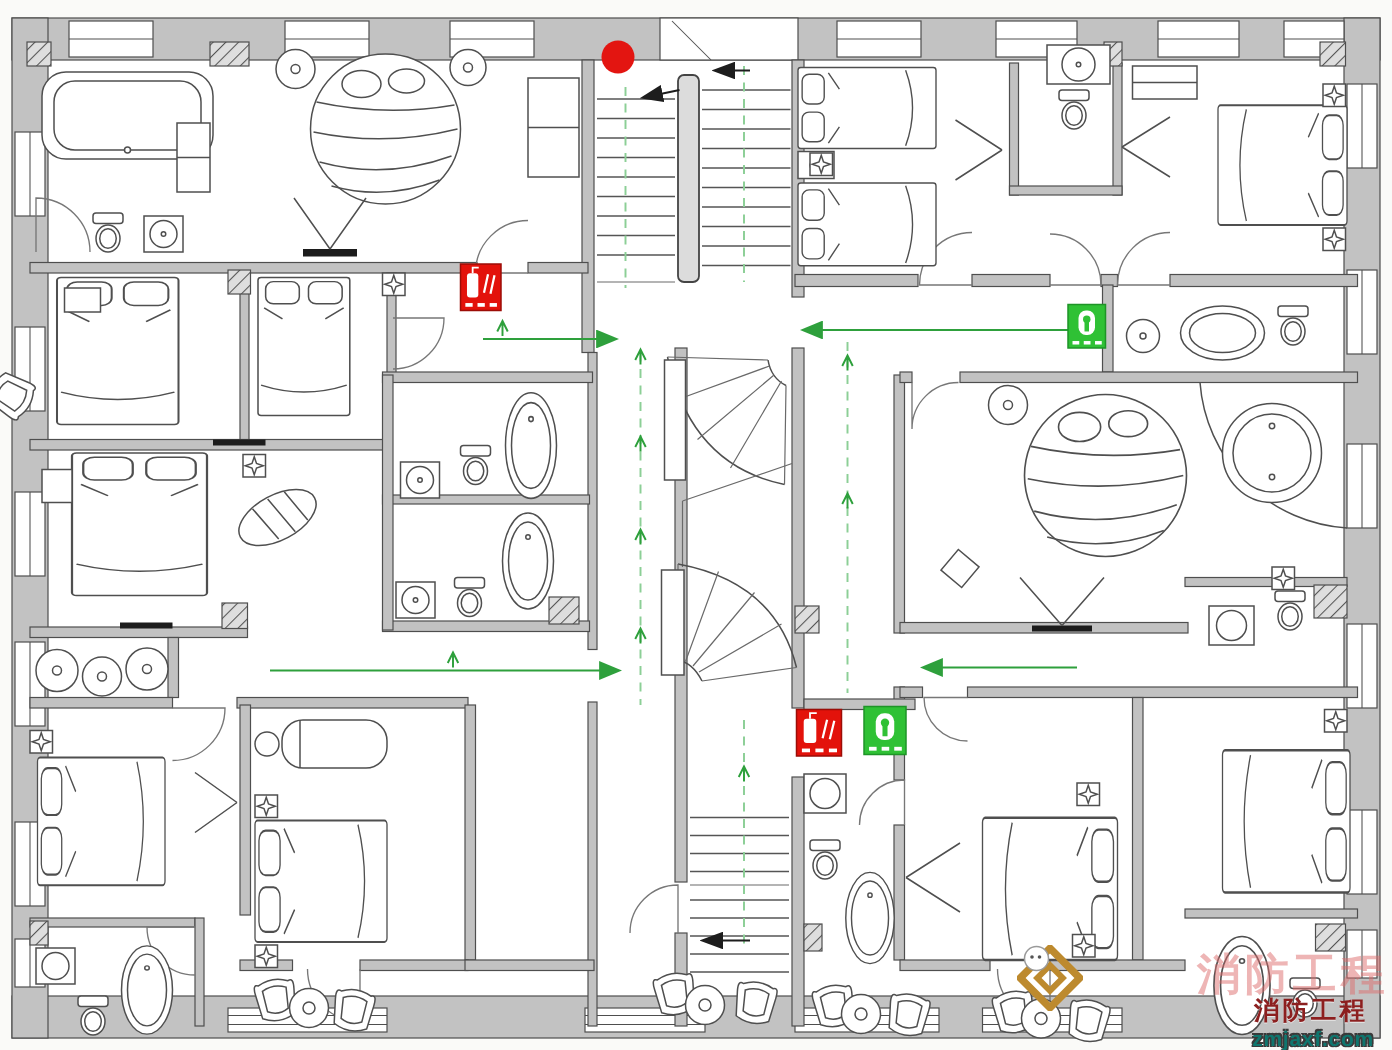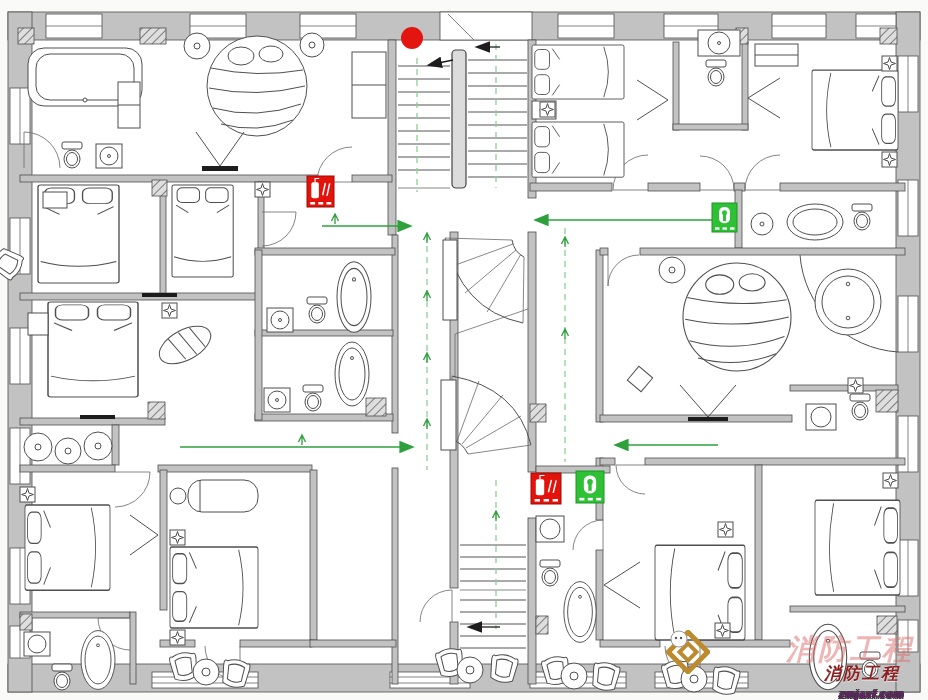--- a/index.html
+++ b/index.html
@@ -10,24 +10,24 @@
   .wline{stroke:#4e4e4e;stroke-width:0.7;}
   .furn{fill:#ffffff;stroke:#4f4f4f;stroke-width:1;}
   .furnl{fill:none;stroke:#4f4f4f;stroke-width:1;}
   .thin{fill:none;stroke:#6a6a6a;stroke-width:0.8;}
   .door{fill:none;stroke:#777;stroke-width:0.9;}
   .thresh{fill:#1c1c1c;stroke:none;}
   .hatch{fill:url(#ht);stroke:#4e4e4e;stroke-width:0.8;}
   .steps{fill:none;stroke:#555;stroke-width:1;}
   .stair-str{fill:#dcdcdc;stroke:#444;stroke-width:1.2;}
   
-  .wm{position:absolute;right:12px;bottom:0;width:250px;height:70px;pointer-events:none;font-style:italic;}
+  .wm{position:absolute;right:0;bottom:0;width:250px;height:70px;pointer-events:none;}
   .wm-big{position:absolute;right:2px;bottom:30px;font-size:29px;font-weight:bold;letter-spacing:3px;color:rgba(222,108,108,0.5);white-space:nowrap;}
   .wm-brand{position:absolute;right:16px;bottom:15px;font-size:17px;font-weight:bold;letter-spacing:2px;color:#8c1f1f;text-shadow:0 1px 0 rgba(255,255,255,.6);}
-  .wm-url{position:absolute;right:12px;bottom:0px;font-size:11px;font-weight:bold;letter-spacing:.5px;color:#701a75;
+  .wm-url{position:absolute;right:12px;bottom:0px;font-size:14px;font-weight:bold;letter-spacing:.5px;color:#0f766e;
     text-shadow:-1px -1px 0 #3a3a3a,1px -1px 0 #3a3a3a,-1px 1px 0 #3a3a3a,1px 1px 0 #3a3a3a;}
   .wm-logo{position:absolute;right:128px;bottom:4px;}
 </style>
 </head>
 <body>
 
 <div id="stage">
 <svg width="928" height="700" viewBox="0 0 928 700">
   <defs>
     <pattern id="ht" width="6" height="6" patternTransform="rotate(45)" patternUnits="userSpaceOnUse">

